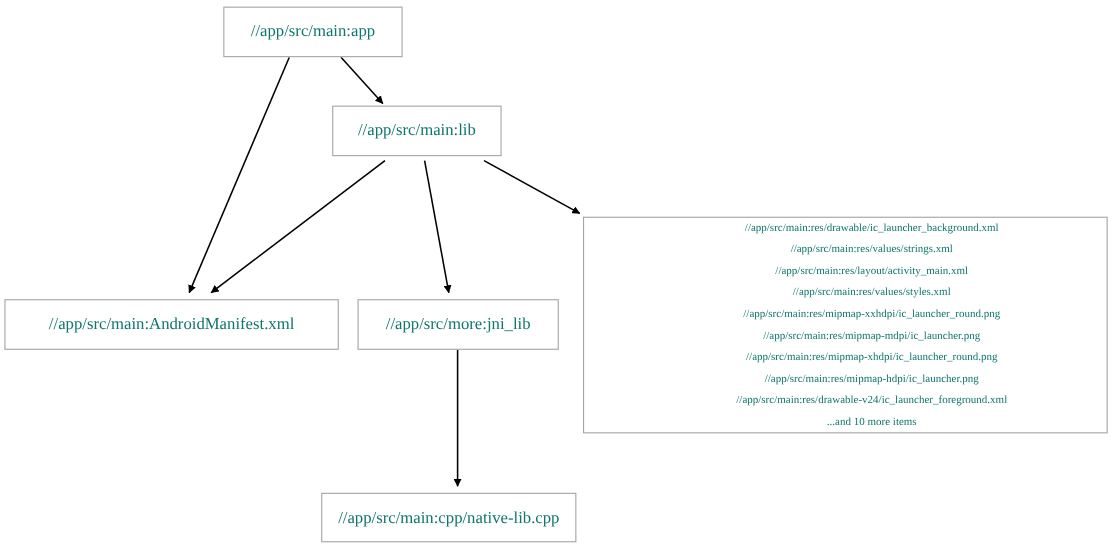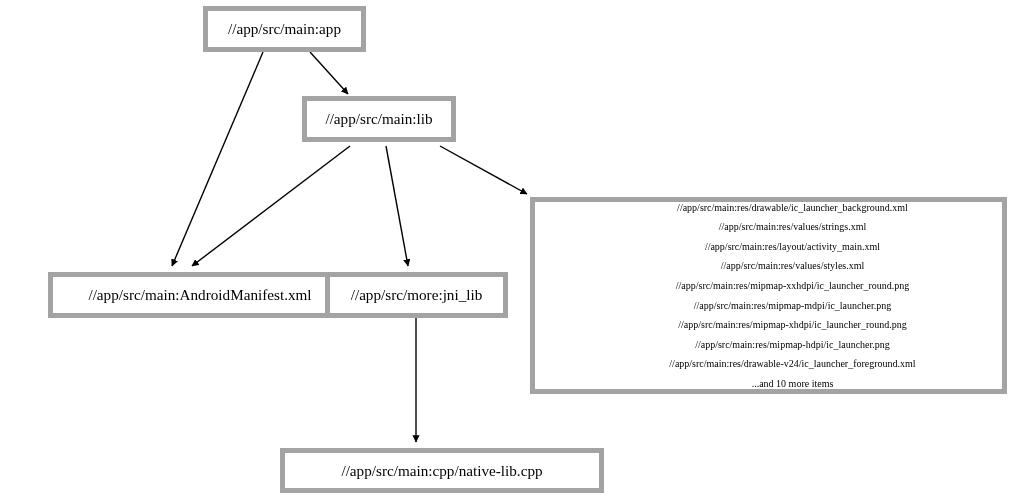--- a/index.html
+++ b/index.html
@@ -23,49 +23,49 @@
     position: absolute;
     left: 0;
     top: 0;
     width: 1018px;
     height: 496px;
     pointer-events: none;
   }
   .node {
     position: absolute;
     box-sizing: border-box;
-    border: 5px solid #a3a3a3;
+    border: 1px solid #a3a3a3;
     background: #ffffff;
     display: flex;
     align-items: center;
     justify-content: center;
     text-align: center;
     font-size: 15.2px;
     line-height: 1.0;
     white-space: nowrap;
-    color: #000000;
+    color: #0f766e;
   }
   .node-label {
     display: block;
     width: 100%;
     text-align: center;
   }
   .node-multiline {
     white-space: pre;
     line-height: 19.6px;
     font-size: 10px;
     padding-left: 48px;
   }
   
   #node-app        { left: 203px; top: 6px;   width: 163px; height: 46px; }
   #node-lib        { left: 302px; top: 96px; width: 154px; height: 46px; }
-  #node-manifest   { left: 4px;   top: 272px; width: 304px; height: 46px; margin-left: 44px; }
+  #node-manifest   { left: 4px;   top: 272px; width: 304px; height: 46px; }
   #node-jnilib     { left: 325px; top: 272px; width: 183px; height: 46px; }
   #node-resources  { left: 530px; top: 197px; width: 477px; height: 197px; }
-  #node-nativelib  { left: 280px; top: 448px; width: 324px; height: 45px; }
+  #node-nativelib  { left: 292px; top: 448px; width: 232px; height: 45px; }
 </style>
 </head>
 <body>
 
 <div id="graph-canvas">
 
   <svg id="edge-layer" viewBox="0 0 1018 496" width="1018" height="496">
     <defs>
       <marker id="arrow" viewBox="0 0 10 10" refX="9.2" refY="5" markerWidth="5.2" markerHeight="5.2" orient="auto-start-reverse">
         <path d="M 0 0 L 10 5 L 0 10 z" fill="#000000"></path>

